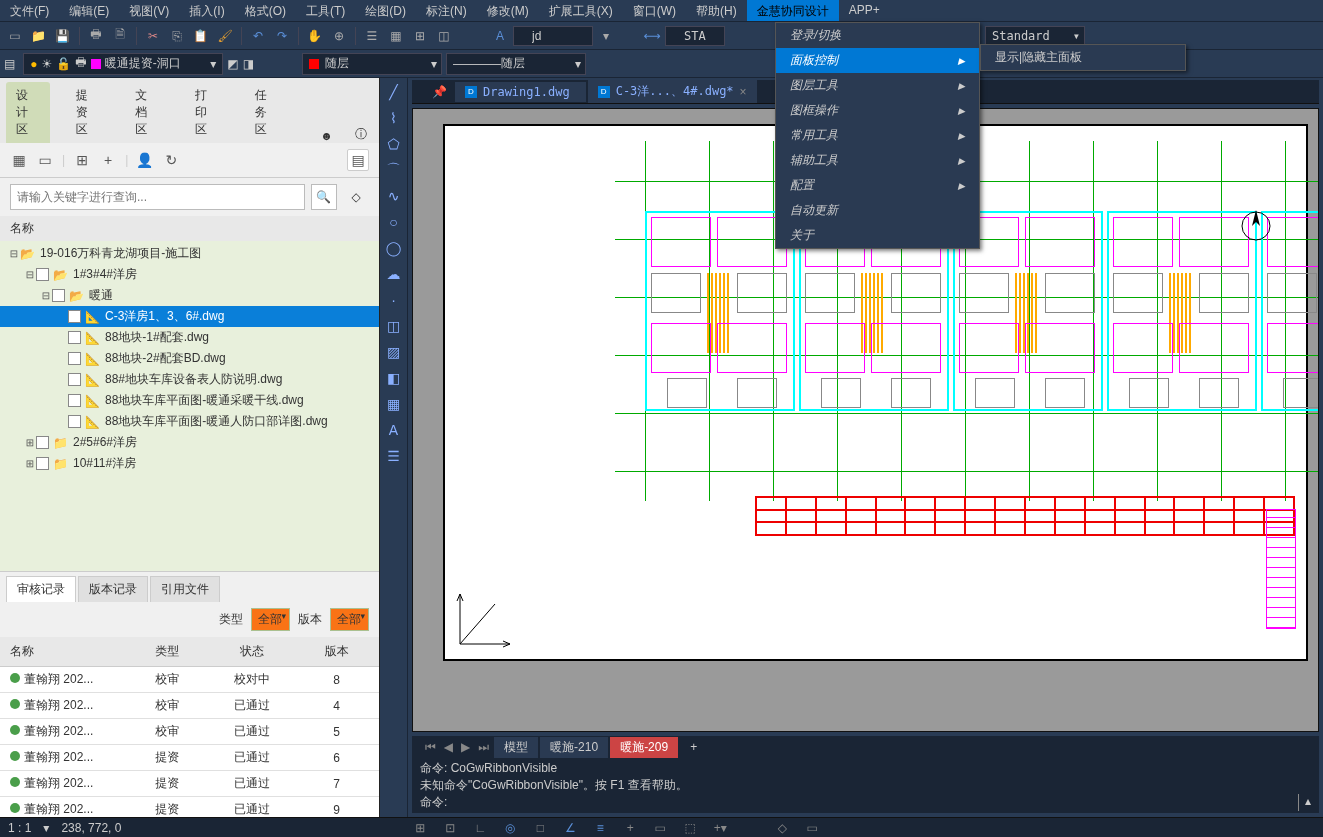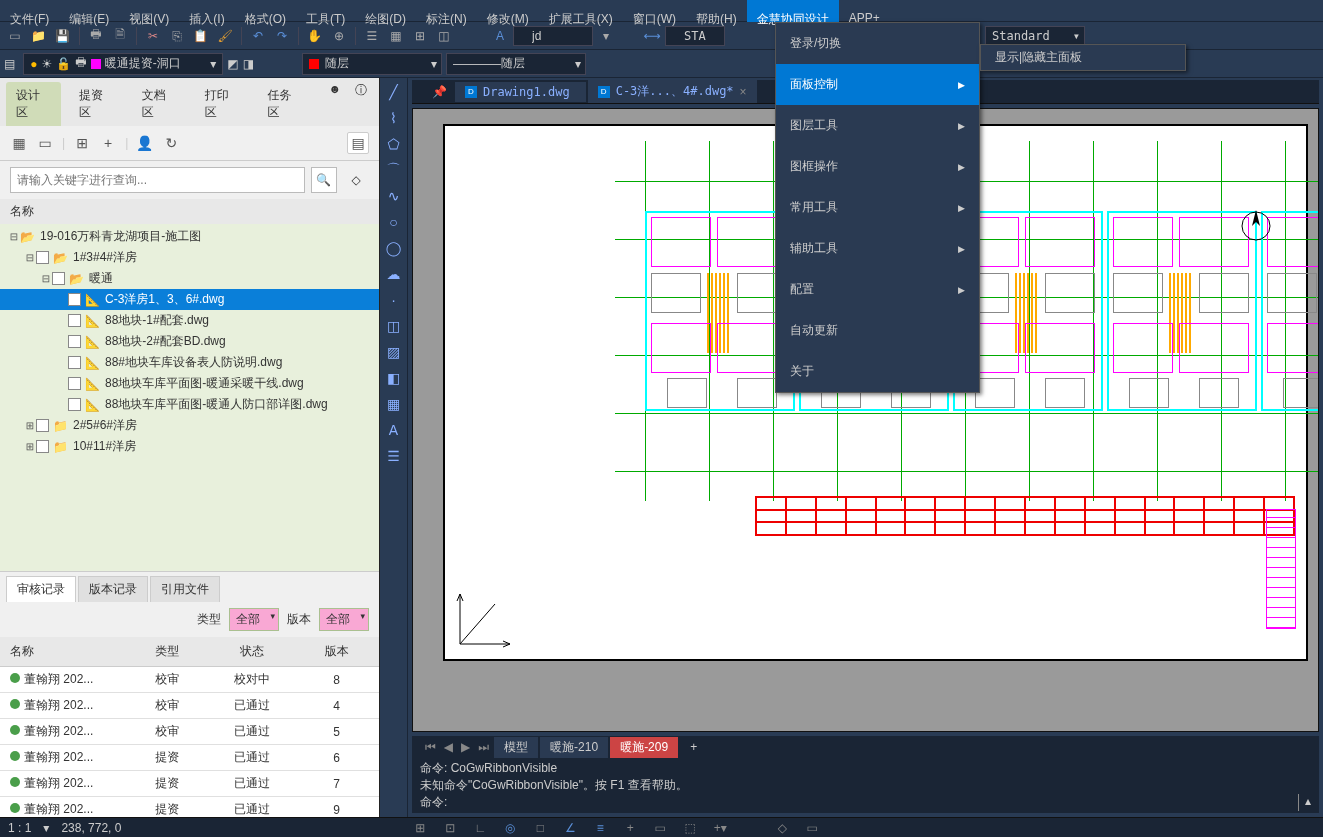--- a/index.html
+++ b/index.html
@@ -1,53 +1,53 @@
 <!DOCTYPE html>
 <html><head>
 <meta charset="utf-8">
 <style>
 * { margin:0; padding:0; box-sizing:border-box; font-family:"Microsoft YaHei",sans-serif; font-size:12px; }
 body { background:#293b54; color:#ccc; width:1323px; height:837px; overflow:hidden; position:relative; }
 .menubar { height:22px; display:flex; background:#293b54; border-bottom:1px solid #1a2535; }
-.menubar .mi { padding:11px 10px; cursor:pointer; }
-.menubar .mi.active { background:#0078d4; color:#ffffff; }
+.menubar .mi { padding:3px 10px; cursor:pointer; }
+.menubar .mi.active { background:#0078d4; color:#000000; }
 .toolbar1 { height:28px; display:flex; align-items:center; background:#293b54; border-bottom:1px solid #1a2535; padding:0 4px; gap:2px; }
 .toolbar1 .tb-btn { width:22px; height:22px; display:flex; align-items:center; justify-content:center; color:#aaa; }
 .toolbar1 .sep { width:1px; height:18px; background:#445; margin:0 3px; }
 .txtfield { background:#1a2535; border:1px solid #445; color:#ccc; height:20px; padding:0 18px; }
 .toolbar2 { height:28px; display:flex; align-items:center; background:#293b54; border-bottom:1px solid #1a2535; padding:0 4px; gap:4px; }
 .layercombo { background:#1a2535; border:1px solid #445; height:22px; padding:0 6px; display:flex; align-items:center; gap:4px; min-width:200px; }
 .layercombo .sq { width:10px; height:10px; }
 .toolbar2 .sel { background:#1a2535; border:1px solid #445; height:22px; padding:0 20px 0 6px; color:#ccc; display:flex; align-items:center; position:relative; }
 .toolbar2 .sel:after { content:"▾"; position:absolute; right:4px; }
 .main { display:flex; height:calc(100% - 78px - 20px); }
 .sidepanel { width:380px; background:#f0f0f0; color:#333; display:flex; flex-direction:column; border-right:1px solid #222; }
 .sp-title { background:#3a4a5e; color:#fff; padding:6px 10px; font-weight:bold; display:flex; justify-content:space-between; }
-.sp-tabs { display:flex; background:#e8e8e8; padding:4px 6px 0; gap:8px; align-items:flex-start; }
+.sp-tabs { display:flex; background:#e8e8e8; padding:4px 6px 0; gap:16px; align-items:flex-end; }
 .sp-tab { padding:5px 10px; background:#e8e8e8; cursor:pointer; }
 .sp-tab.active { background:#d0dcb8; border-radius:3px 3px 0 0; }
 .sp-tools { display:flex; padding:6px 10px; gap:8px; background:#f0f0f0; align-items:center; border-bottom:1px solid #ccc; }
 .sp-tools .tool-btn { width:18px; height:18px; display:flex; align-items:center; justify-content:center; font-size:14px; color:#555; }
 .sp-search { display:flex; padding:6px 10px; gap:6px; }
 .sp-search input { flex:1; height:26px; padding:0 6px; border:1px solid #bbb; background:#fff; }
 .sp-search .sbtn { width:26px; height:26px; border:1px solid #bbb; display:flex; align-items:center; justify-content:center; background:#fff; }
 .tree-head { padding:4px 10px; background:#e8e8e8; }
 .tree { flex:1; overflow:auto; background:#e8f0dc; padding:2px 0; }
 .tree-row { display:flex; align-items:center; height:21px; padding-right:6px; cursor:pointer; }
 .tree-row.selected { background:#0a7fd9; color:#fff; }
 .tree-row .exp { width:12px; text-align:center; font-size:10px; color:#555; }
 .tree-row.selected .exp { color:#fff; }
 .tree-row .chk { width:13px; height:13px; border:1px solid #888; background:#fff; margin-right:4px; }
 .tree-row .ico { width:16px; height:16px; margin-right:4px; display:flex; align-items:center; justify-content:center; font-size:12px; }
 .tree-row .label { white-space:nowrap; }
 .bottom-tabs { display:flex; background:#f0f0f0; border-top:1px solid #ccc; padding:4px 6px 0; }
 .bottom-tab { padding:4px 10px; background:#e0e0e0; margin-right:2px; cursor:pointer; border:1px solid #ccc; border-bottom:none; }
 .bottom-tab.active { background:#fff; }
 .filter-row { display:flex; padding:6px 10px; gap:8px; align-items:center; background:#f0f0f0; }
-.filter-row .fsel { background:#f9a8d4; border:1px solid #aac090; padding:2px 18px 2px 6px; position:relative; }
+.filter-row .fsel { background:#f97316; border:1px solid #aac090; padding:2px 7px 2px 6px; position:relative; }
 .filter-row .fsel:after { content:"▾"; position:absolute; right:3px; font-size:9px; }
 .record-table { background:#f0f0f0; }
 .record-head { display:flex; background:#e8e8e8; border-bottom:1px solid #ccc; padding:4px 0; }
 .record-head > div, .record-row > div { flex:1; padding:2px 6px; text-align:center; }
 .record-head > div:first-child, .record-row > div:first-child { text-align:left; padding-left:10px; flex:1.5; }
 .record-row { display:flex; border-bottom:1px solid #e0e0e0; background:#fff; padding:2px 0; align-items:center; }
 .record-row .dot { width:10px;height:10px;border-radius:50%;background:#4a9e4a;display:inline-block;margin-right:4px; }
 .left-toolbar { width:28px; background:#293b54; display:flex; flex-direction:column; align-items:center; padding-top:4px; gap:6px; border-right:1px solid #1a2535; }
 .left-toolbar .lt { width:20px;height:20px; color:#8ab0ff; display:flex;align-items:center;justify-content:center; font-size:14px; }
 .canvas-area { flex:1; display:flex; flex-direction:column; background:#293b54; position:relative; }
@@ -71,21 +71,21 @@
 .layout-tabs { height:22px; display:flex; align-items:center; background:#1a2535; padding-left:10px; gap:2px; margin:0 4px; }
 .layout-tabs .nav { color:#888; padding:0 3px; cursor:pointer; }
 .layout-tab { padding:2px 10px; background:#2a3a52; color:#ccc; cursor:pointer; }
 .layout-tab.active { background:#c44; color:#fff; }
 .cmdline { background:#1a2535; padding:2px 8px; color:#ccc; font-family:monospace; font-size:12px; margin:0 4px 4px; }
 .cmdline .line { display:flex; gap:6px; }
 .cmdline input { background:transparent; border:none; color:#ccc; flex:1; outline:none; font-family:monospace; }
 .statusbar { height:20px; background:#1a2535; display:flex; align-items:center; padding:0 8px; gap:12px; border-top:1px solid #111; }
 .statusbar .sb-btn { width:18px; height:18px; display:flex; align-items:center; justify-content:center; color:#888; }
 .dropdown-menu { position:absolute; background:#2a3a52; border:1px solid #555; min-width:200px; z-index:100; box-shadow:2px 2px 4px rgba(0,0,0,0.5); }
-.dropdown-menu .dm-item { padding:12px 14px; display:flex; justify-content:space-between; align-items:center; cursor:pointer; }
+.dropdown-menu .dm-item { padding:4px 14px; display:flex; justify-content:space-between; align-items:center; cursor:pointer;font-style:italic; }
 .dropdown-menu .dm-item.hl { background:#0078d4; color:#fff; }
 .dropdown-menu .dm-item .arrow { font-size:9px; }
 .submenu { position:absolute; left:980px; top:44px; background:#2a3a52; border:1px solid #555; min-width:206px; z-index:101; box-shadow:2px 2px 4px rgba(0,0,0,0.5); }
 .submenu .sm-item { padding:4px 14px; cursor:pointer; }
 .stylecombo { position:absolute; left:985px; top:26px; width:100px; background:#1a2535; border:1px solid #445; color:#ccc; padding:2px 16px 2px 6px; z-index:50; font-family:monospace; }
 .stylecombo:after { content:"▾"; position:absolute; right:4px; }
 </style>
 </head>
 <body>
 

